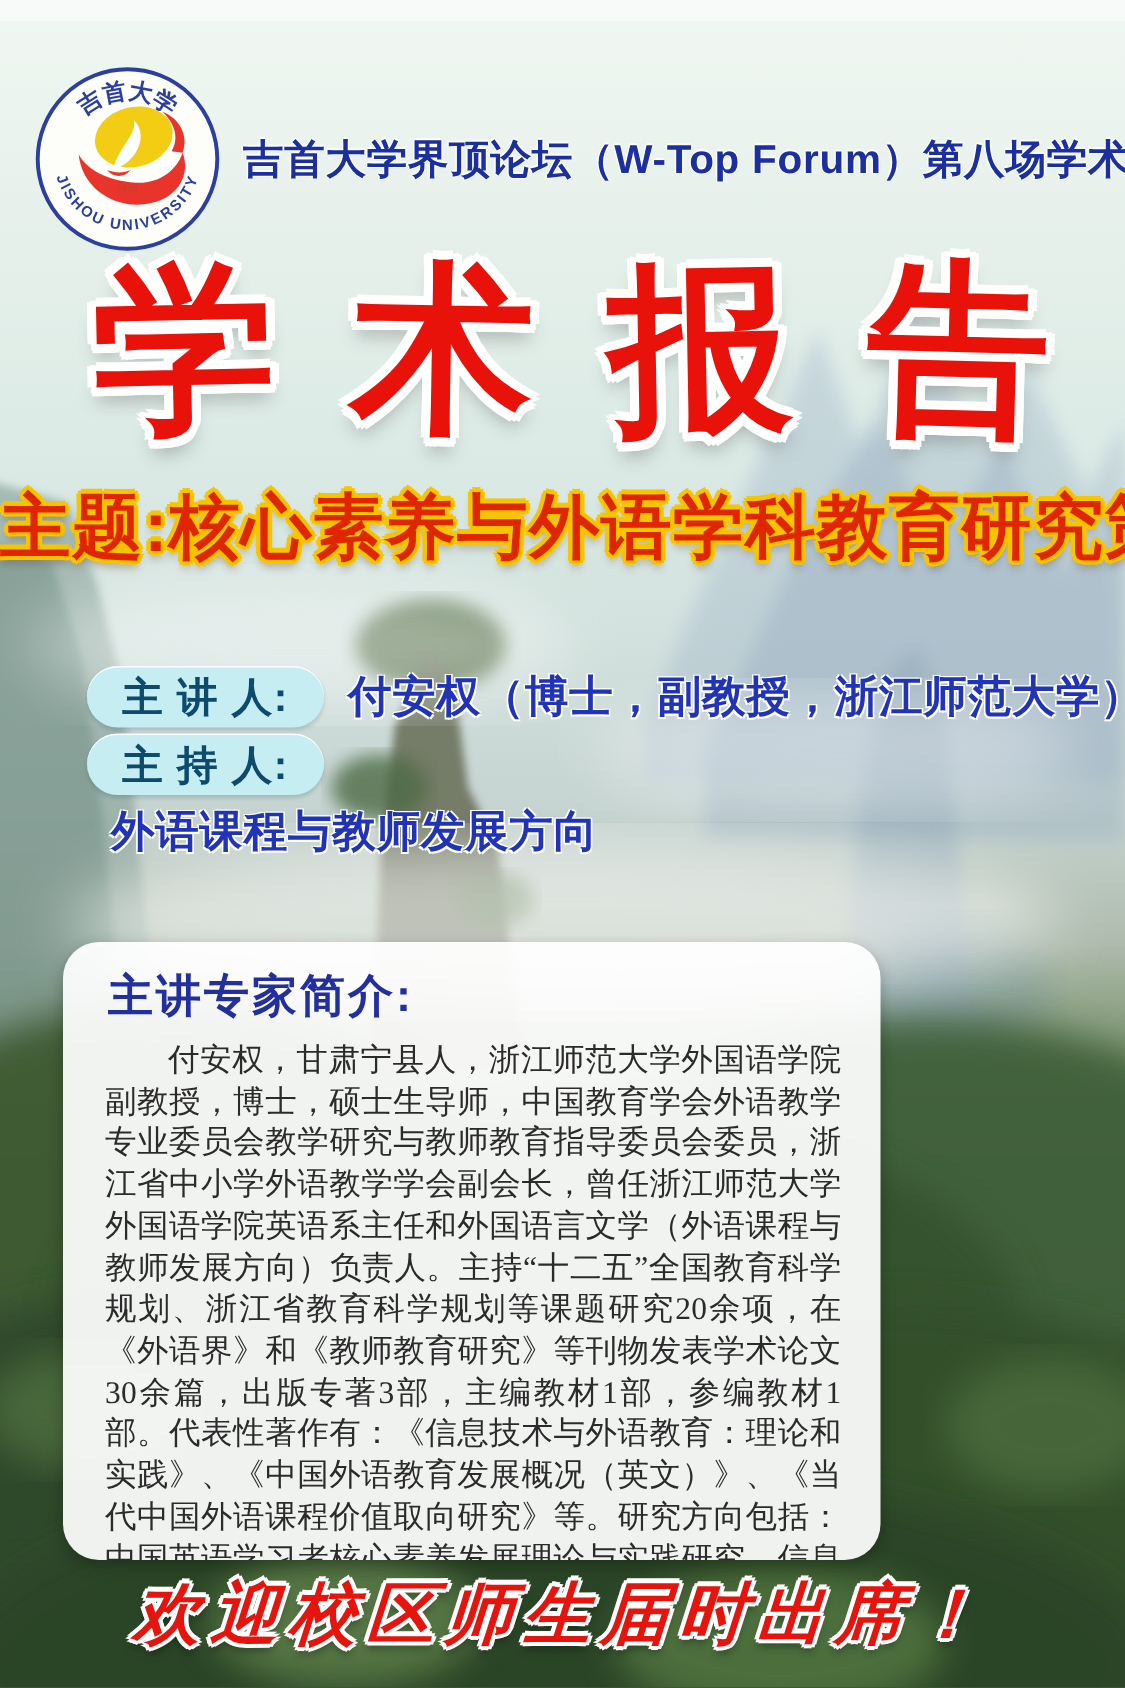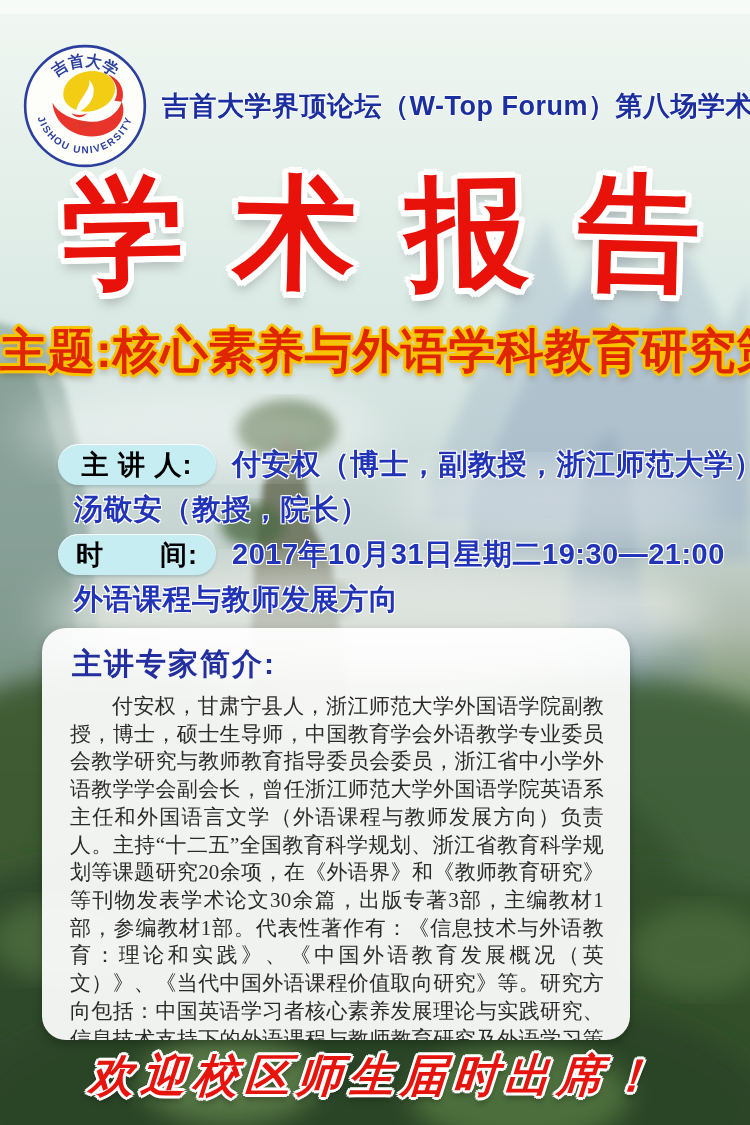--- a/index.html
+++ b/index.html
@@ -59,33 +59,33 @@
   }
 
   
   .info{top:444px;left:58px;right:10px;}
   .info-row{display:flex;align-items:center;height:41px;margin-bottom:4px;}
   .pill{
     flex:0 0 158px;height:41px;border-radius:21px;
     background:#c6edf2;
     box-shadow:0 2px 3px rgba(0,60,80,.18), inset 0 1px 0 rgba(255,255,255,.9);
     display:flex;align-items:center;justify-content:center;
-    font-size:27px;font-weight:bold;color:#000000;letter-spacing:1px;
+    font-size:27px;font-weight:bold;color:#0c4a6e;letter-spacing:1px;
     white-space:nowrap;
   }
   .info-value{
     margin-left:16px;
     font-size:29px;font-weight:bold;color:#2133b6;letter-spacing:.5px;
     text-shadow:-1px -1px 0 #fff, 1px -1px 0 #fff, -1px 1px 0 #fff, 1px 1px 0 #fff;
     white-space:nowrap;
   }
 
   
   .bio-box{
-    top:628px;left:42px;width:588px;height:412px;
+    top:628px;left:42px;width:545px;height:412px;
     background:rgba(255,255,255,.93);
     border-radius:24px;
     box-shadow:0 4px 10px rgba(0,0,0,.25);
     padding:14px 26px 10px 28px;
     box-sizing:border-box;
     overflow:hidden;
   }
   .bio-title{
     font-size:30px;font-weight:bold;color:#232f9e;letter-spacing:2px;
     margin:2px 0 8px 2px;
@@ -197,25 +197,21 @@
   </div>
 
   <div class="layer theme">主题:核心素养与外语学科教育研究策略</div>
 
   <div class="layer info">
     <div class="info-row">
       <div class="pill">主 讲 人:</div>
       <div class="info-value">付安权（博士，副教授，浙江师范大学）</div>
     </div>
     <div class="info-row">
-      <div class="info-value">汤敬安（教授，院长）</div>
-    </div>
-    <div class="info-row">
-      <div class="pill">时　　间:</div>
-      <div class="info-value">2017年10月31日星期二19:30—21:00</div>
+      <div class="pill">主 持 人:</div>
     </div>
     <div class="info-row">
       <div class="info-value">外语课程与教师发展方向</div>
     </div>
   </div>
 
   <div class="layer bio-box">
     <div class="bio-title">主讲专家简介:</div>
     <div class="bio-body">付安权，甘肃宁县人，浙江师范大学外国语学院副教授，博士，硕士生导师，中国教育学会外语教学专业委员会教学研究与教师教育指导委员会委员，浙江省中小学外语教学学会副会长，曾任浙江师范大学外国语学院英语系主任和外国语言文学（外语课程与教师发展方向）负责人。主持“十二五”全国教育科学规划、浙江省教育科学规划等课题研究20余项，在《外语界》和《教师教育研究》等刊物发表学术论文30余篇，出版专著3部，主编教材1部，参编教材1部。代表性著作有：《信息技术与外语教育：理论和实践》、《中国外语教育发展概况（英文）》、《当代中国外语课程价值取向研究》等。研究方向包括：中国英语学习者核心素养发展理论与实践研究、信息技术支持下的外语课程与教师教育研究及外语学习策略和有效课堂教学研究。研究成果获浙江省外文学会2017年优秀学术成果奖二等奖，2015年度浙江省教育科学研究优秀成果奖二等奖。2013年获“浙江师范大学第二期教坛新秀奖”，2012年评为“浙江师范大学校级优秀中青年骨干教师”，2008年入选“浙江省高校优秀青年教师资助计划”。</div>
   </div>

